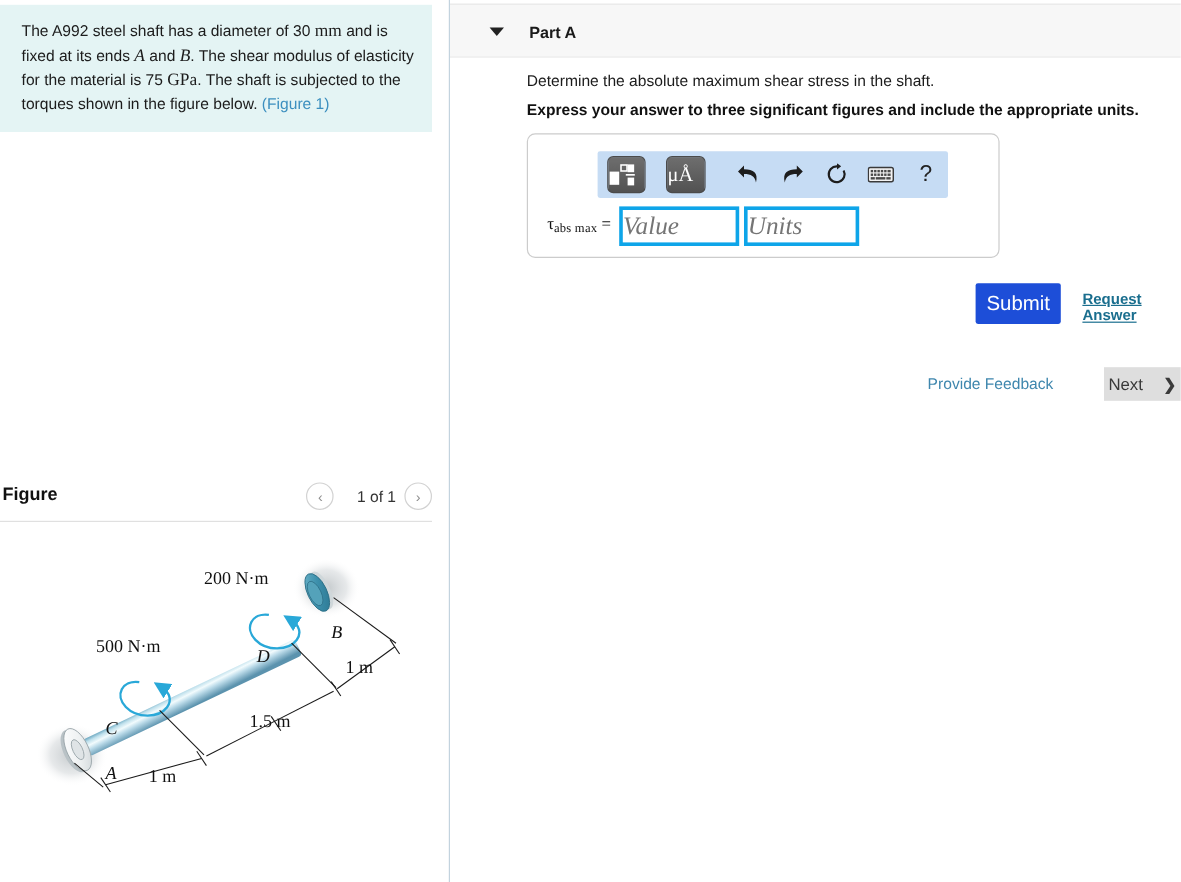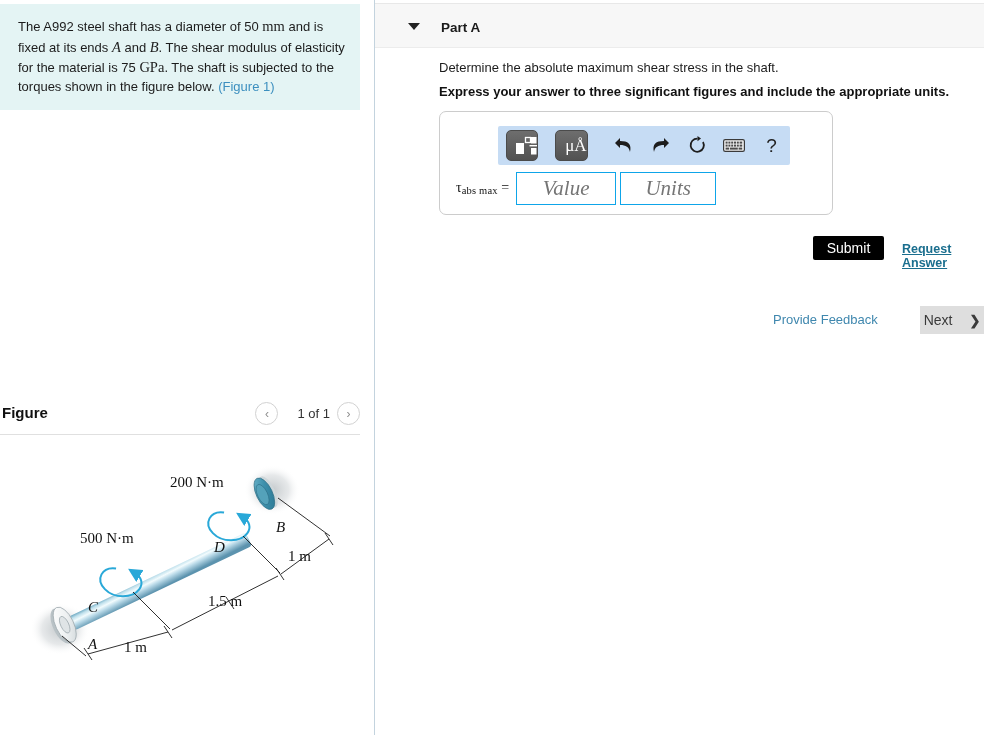--- a/index.html
+++ b/index.html
@@ -181,21 +181,21 @@
     box-sizing: border-box;
     padding-left: 8px;
   }
   .tool-btn-dark {
     width: 33px; height: 31px;
     border-radius: 5px;
     background: linear-gradient(#6e6e6e, #525252);
     border: 1px solid #4b4b4b;
     display: flex;
     align-items: center;
-    justify-content: flex-end;
+    justify-content: flex-start;
     box-sizing: border-box;
     margin-right: 17px;
   }
   .tool-plain {
     width: 38px; height: 31px;
     display: flex;
     align-items: center;
     justify-content: center;
     color: #1d1d1d;
     font-size: 19px;
@@ -224,46 +224,45 @@
     margin-right: 7px;
     white-space: nowrap;
   }
   #tau-label .sub {
     font-size: 10.5px;
     vertical-align: -0.22em;
     letter-spacing: 0.2px;
   }
   .answer-input {
     height: 33px;
-    border: 1px solid #0ea5e9;
+    border: 3px solid #0ea5e9;
     background: #ffffff;
     box-sizing: border-box;
     font-family: "Liberation Serif", serif;
     font-style: italic;
     font-size: 21px;
     color: #9d9d9d;
-    text-align: center;
     outline: none;
     padding: 0;
   }
   #value-input { width: 100px; margin-right: 4px; }
   #units-input { width: 96px; }
 
   
   #submit-button {
     position: absolute;
     left: 438px; top: 236px;
     width: 71px;
-    height: 24px;
-    background: #000000;
+    height: 34px;
+    background: #1d4ed8;
     color: #ffffff;
     border: none;
     border-radius: 2px;
     font-family: "Liberation Sans", sans-serif;
-    font-size: 14px;
+    font-size: 17px;
     cursor: pointer;
   }
   #request-answer-link {
     position: absolute;
     left: 527px; top: 242px;
     font-size: 12.5px;
     color: #1a6e8e;
     text-decoration: underline;
     font-weight: bold;
     cursor: pointer;
@@ -298,21 +297,21 @@
   .fig-label {
     font-family: "Liberation Serif", serif;
   }
 </style>
 </head>
 <body>
 
 <div id="left-column">
 
   <div id="problem-box">
-    <span>The A992 steel shaft has a diameter of 50 </span><span class="mathunit">mm</span><span> and is fixed at its ends </span><span class="mathvar">A</span><span> and </span><span class="mathvar">B</span><span>. The shear modulus of elasticity for the material is 75 </span><span class="mathunit">GPa</span><span>. The shaft is subjected to the torques shown in the figure below.</span>
+    <span>The A992 steel shaft has a diameter of 30 </span><span class="mathunit">mm</span><span> and is fixed at its ends </span><span class="mathvar">A</span><span> and </span><span class="mathvar">B</span><span>. The shear modulus of elasticity for the material is 75 </span><span class="mathunit">GPa</span><span>. The shaft is subjected to the torques shown in the figure below.</span>
     <span class="figure-ref">(Figure 1)</span>
   </div>
 
   <div id="figure-header">
     <div id="figure-title">Figure</div>
     <div id="figure-nav">
       <div class="nav-circle">‹</div>
       <div id="figure-counter">1 of 1</div>
       <div class="nav-circle">›</div>
     </div>

